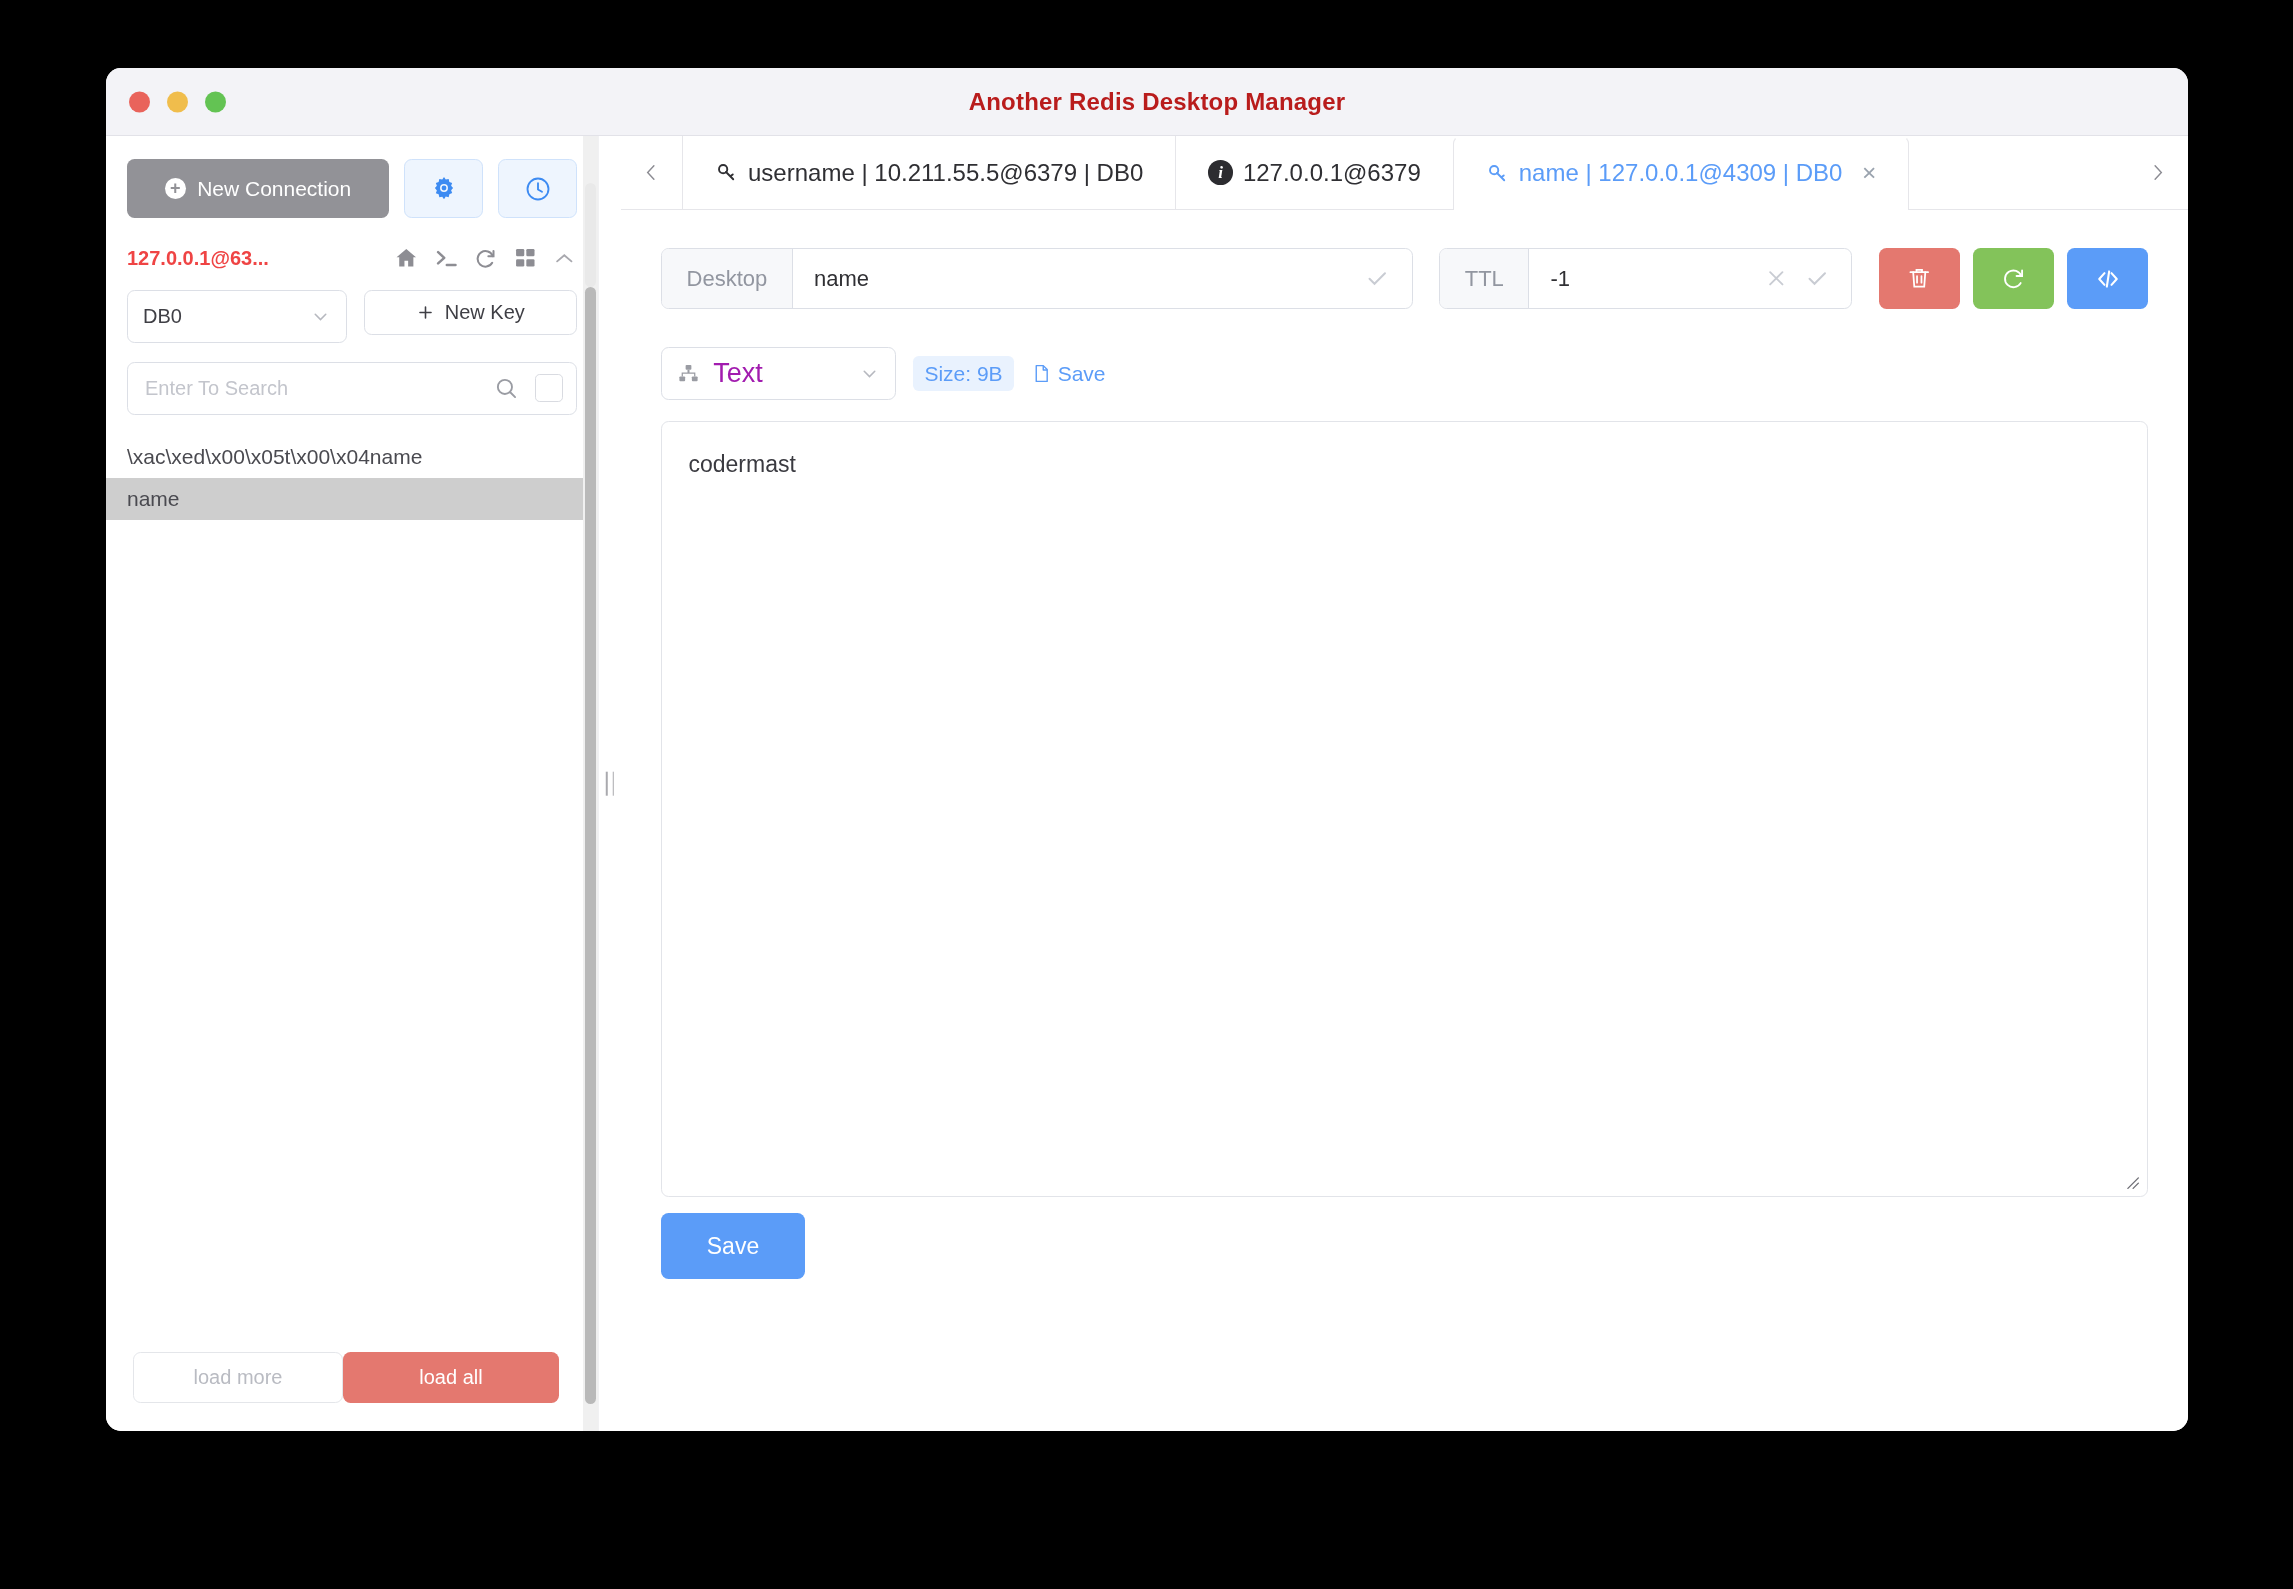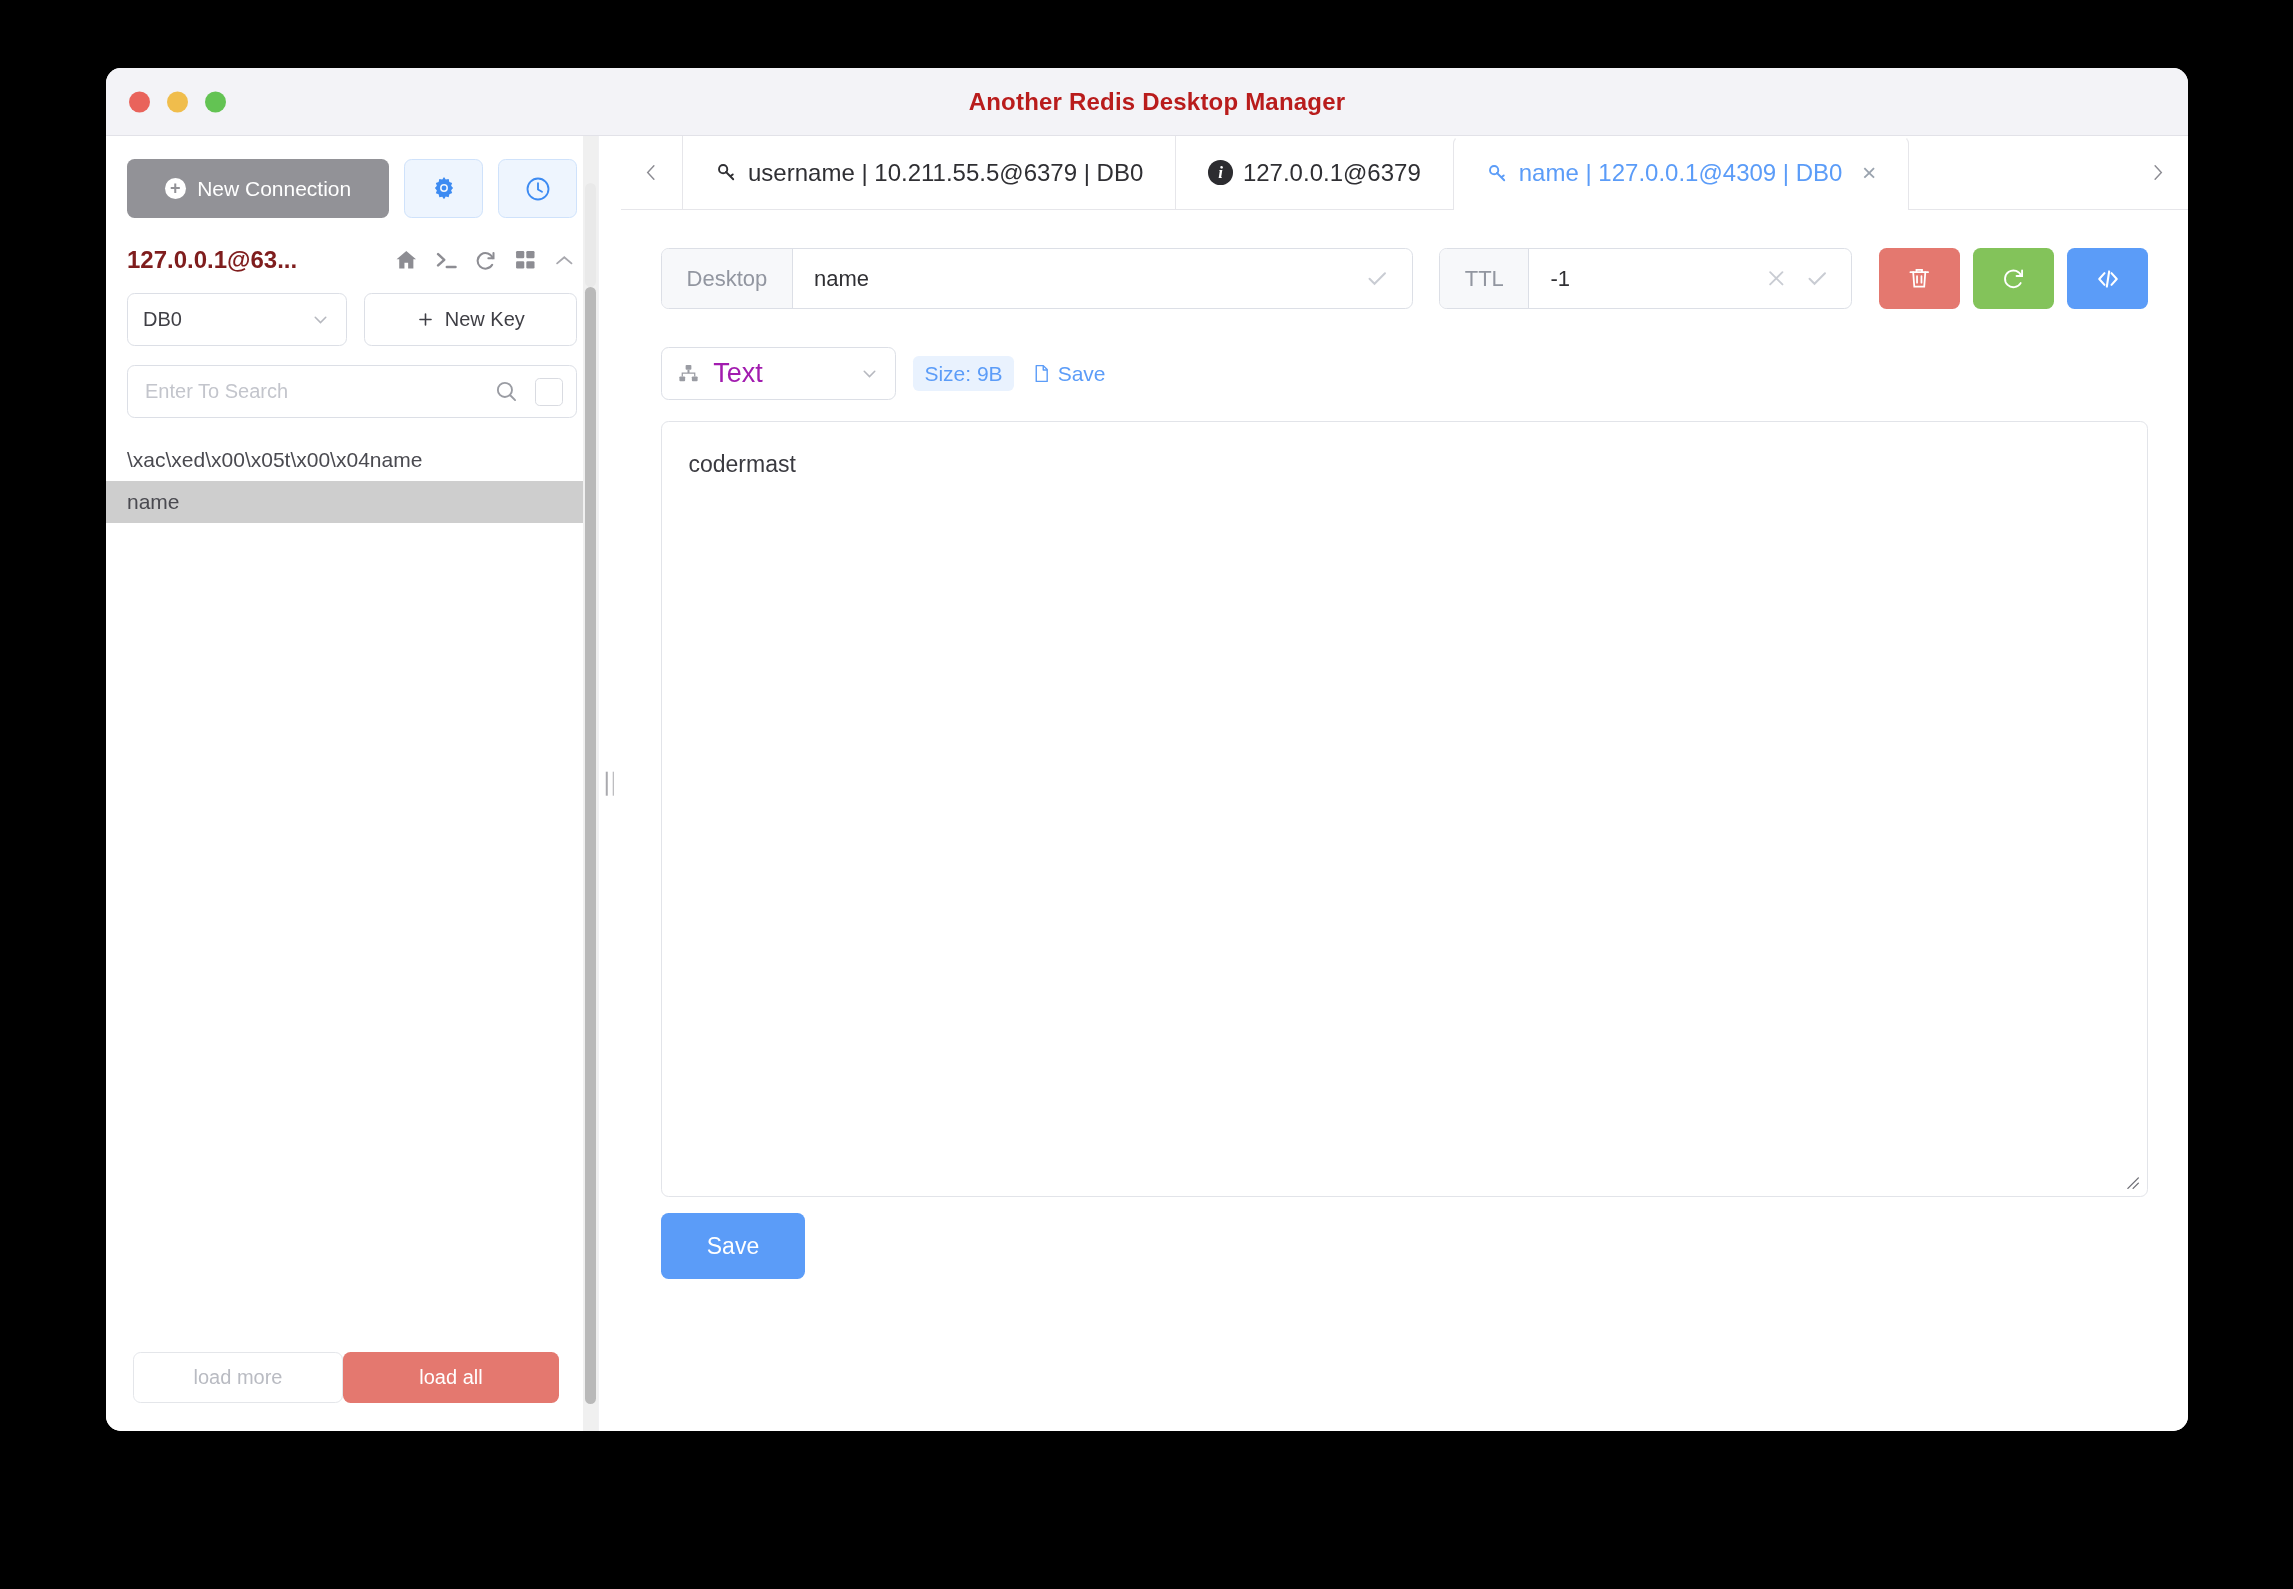--- a/index.html
+++ b/index.html
@@ -84,21 +84,21 @@
     display: flex; align-items: center; justify-content: center;
     cursor: pointer;
   }
 
   .conn-header {
     display: flex; align-items: center;
     padding: 13.2px 21px 9.5px 21px;
     gap: 9.5px;
   }
   .conn-name {
-    font-size: 24px; font-weight: bold; color: #7f1d1d;
+    font-size: 20px; font-weight: bold; color: #ef4444;
     white-space: nowrap; overflow: hidden;
   }
   .conn-icons {
     margin-left: auto;
     display: flex; align-items: center; gap: 15px;
   }
   .sv { display: block; }
 
   .db-row {
     display: flex; gap: 17px;
@@ -108,21 +108,21 @@
     width: 220px; height: 53px;
     border: 0.9px solid #dcdfe6; border-radius: 7.6px;
     background: #fff;
     display: flex; align-items: center;
     padding: 0 15px;
     font-size: 20px; color: #3f3f45;
     cursor: pointer;
   }
   .select-db .caret { margin-left: auto; }
   .btn-new-key {
-    flex: 1; height: 53px;
+    flex: 1; height: 45px;
     border: 0.9px solid #dcdfe6; border-radius: 7.6px;
     background: #fff;
     display: flex; align-items: center; justify-content: center; gap: 9.5px;
     font-size: 20px; color: #3f3f45;
     font-family: "Liberation Sans", sans-serif;
     cursor: pointer;
   }
 
   .search-wrap {
     margin: 19px 21px 0 21px;

